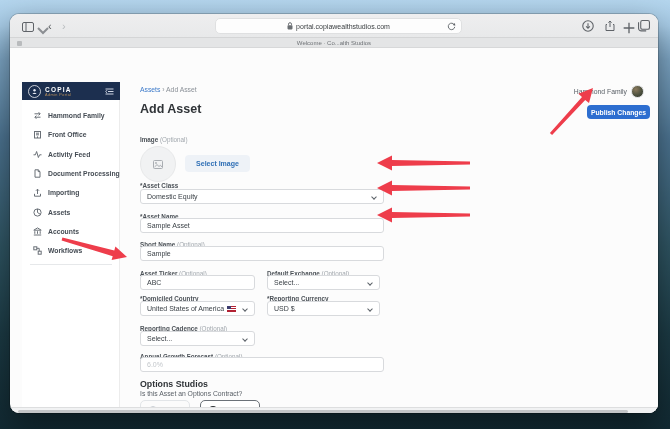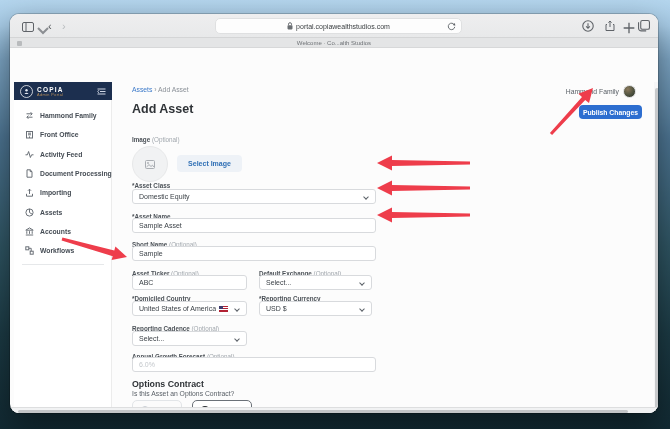--- a/index.html
+++ b/index.html
@@ -20,21 +20,21 @@
     background:#fdfdfd; border:1px solid #dfe0e1; border-radius:5px;
     display:flex; align-items:center; justify-content:center; gap:3px;
     font-size:7px; color:#3c4043; }
   .reload { position:absolute; right:5px; top:3px; }
   .tabbar { position:absolute; left:0; top:24px; width:648px; height:10px;
     background:#e4e5e6; border-bottom:1px solid #d7d8d9; }
   .tab-title { position:absolute; left:0; top:1.5px; width:648px; text-align:center;
     font-size:6px; color:#6e7276; }
   .favicon { position:absolute; left:7px; top:2.5px; width:5px; height:5px; background:#b9bbbd; border-radius:1px; }
   
-  .app { position:absolute; left:4px; top:34px; width:648px; height:359px; background:#fcfcfc; }
+  .app { position:absolute; left:12px; top:34px; width:648px; height:359px; background:#fcfcfc; }
   .side { position:absolute; left:0; top:34px; width:98px; height:359px; background:#ffffff; border-right:1px solid #ececec; }
   .brand { position:absolute; left:0; top:0; width:98px; height:18px; background:#1c2f4f; display:flex; align-items:center; padding:0 6px; gap:4px; }
   .logo { width:13px; height:13px; border-radius:50%; border:1px solid rgba(255,255,255,.75); display:flex; align-items:center; justify-content:center; flex:0 0 auto; }
   .brand-name { color:#fff; font-size:6.5px; letter-spacing:1.2px; font-weight:700; line-height:7px; }
   .brand-sub { color:#b98f5a; font-size:3.8px; letter-spacing:.4px; line-height:4px; }
   .collapse { margin-left:auto; }
   .nav-item { position:absolute; left:0; width:98px; height:19px; display:flex; align-items:center; gap:6px; padding-left:11px; cursor:pointer; }
   .nav-item span.t { font-size:6.8px; font-weight:600; color:#454c54; white-space:nowrap; }
   .divider { position:absolute; left:8px; top:182px; width:82px; height:1px; background:#e6e8ea; }
   .side-foot { position:absolute; left:0; width:98px; text-align:center; font-size:5.8px; color:#9aa0a6; }
@@ -308,21 +308,21 @@
         </div>
 
         <div class="lbl" style="left:20px;top:271px">
           <span>Annual Growth Forecast</span>
           <span class="opt">(Optional)</span>
         </div>
         <div class="fld ph" style="left:20px;top:275px;width:244px">
           <span>6.0%</span>
         </div>
 
-        <div class="sec-title" style="left:20px;top:297px">Options Contract</div>
+        <div class="sec-title" style="left:20px;top:297px">Options Studios</div>
         <div class="q" style="left:20px;top:308px">Is this Asset an Options Contract?</div>
         <div class="radio-card yes">
           <span class="rdo"></span>
           <span class="rt">Yes</span>
         </div>
         <div class="radio-card no">
           <span class="rdo on"></span>
           <span class="rt">No</span>
         </div>
 

